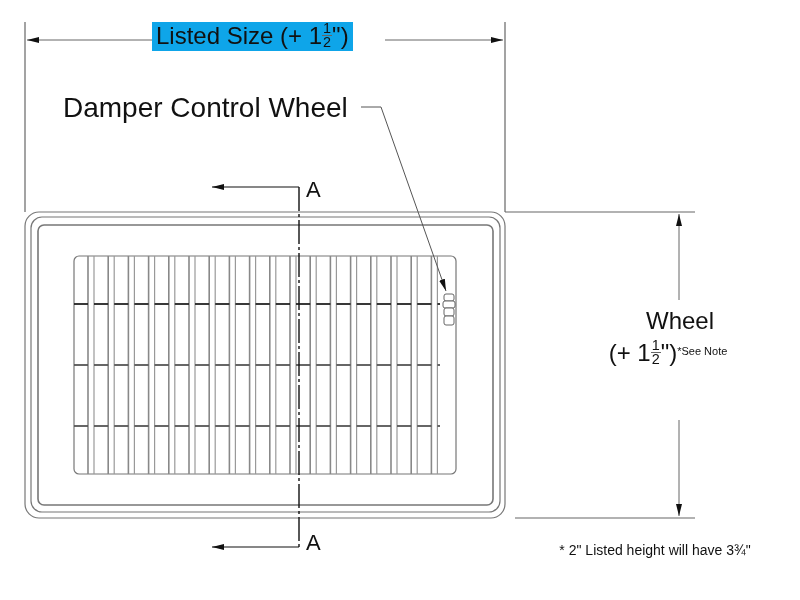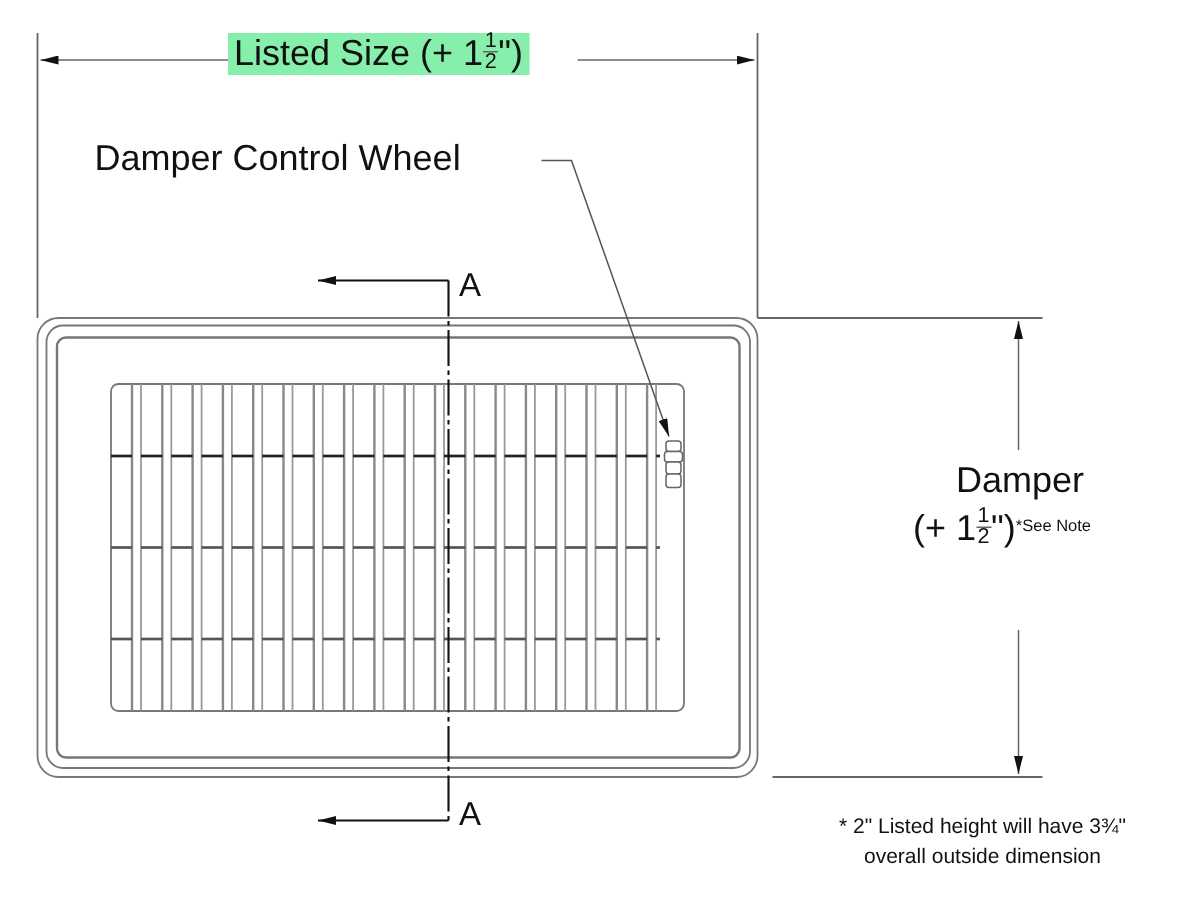--- a/index.html
+++ b/index.html
@@ -2,22 +2,22 @@
 <html><head>
   <meta charset="utf-8">
   <style>
     html, body { margin: 0; padding: 0; background: #ffffff; }
     body { width: 800px; height: 600px; overflow: hidden; position: relative; font-family: "Liberation Sans", sans-serif; color: #111; }
     svg#drawing { position: absolute; left: 0; top: 0; width: 800px; height: 600px; }
     .label { position: absolute; white-space: nowrap; color: #111; font-family: "Liberation Sans", sans-serif; }
     .frac { display: inline-block; vertical-align: middle; text-align: center; line-height: 0.9; font-size: 0.6em; position: relative; top: -0.15em; }
     .frac .num { display: block; border-bottom: 1px solid #666; padding: 0 1px; }
     .frac .den { display: block; }
-    #top-dim-label { left: 152px; top: 22px; font-size: 24px; background: #86efac; padding: 0 4px; }
-    #damper-label { left: 63px; top: 92px; font-size: 24px; }
+    #top-dim-label { left: 152px; top: 22px; font-size: 24px; background: #0ea5e9; padding: 0 4px; }
+    #damper-label { left: 63px; top: 92px; font-size: 28px; }
     #section-a-top { left: 306px; top: 177px; font-size: 22px; }
     #section-a-bottom { left: 306px; top: 530px; font-size: 22px; }
     #side-dim-label { left: 590px; top: 305px; width: 180px; text-align: center; font-size: 24px; line-height: 32px; background: #fff; }
     #side-dim-label .l3 { position: relative; left: -12px; }
     #side-dim-label sup { font-size: 11px; vertical-align: top; position: relative; top: -2px; }
     #note { left: 530px; top: 540px; width: 250px; text-align: center; font-size: 14px; line-height: 20px; }
   </style>
 </head>
 <body>
 
@@ -168,20 +168,19 @@
 </svg>
 
 <div class="label" id="top-dim-label"><span>Listed Size (+ 1</span><span class="frac"><span class="num">1</span><span class="den">2</span></span><span>")</span></div>
 
 <div class="label" id="damper-label">Damper Control Wheel</div>
 
 <div class="label" id="section-a-top">A</div>
 <div class="label" id="section-a-bottom">A</div>
 
 <div class="label" id="side-dim-label">
-  <div>Damper</div>
+  <div>Wheel</div>
   <div class="l3"><span>(+ 1</span><span class="frac"><span class="num">1</span><span class="den">2</span></span><span>")</span><sup>*See Note</sup></div>
 </div>
 
 <div class="label" id="note">
   <div>* 2" Listed height will have 3¾"</div>
-  <div>overall outside dimension</div>
 </div>
 
 </body></html>

